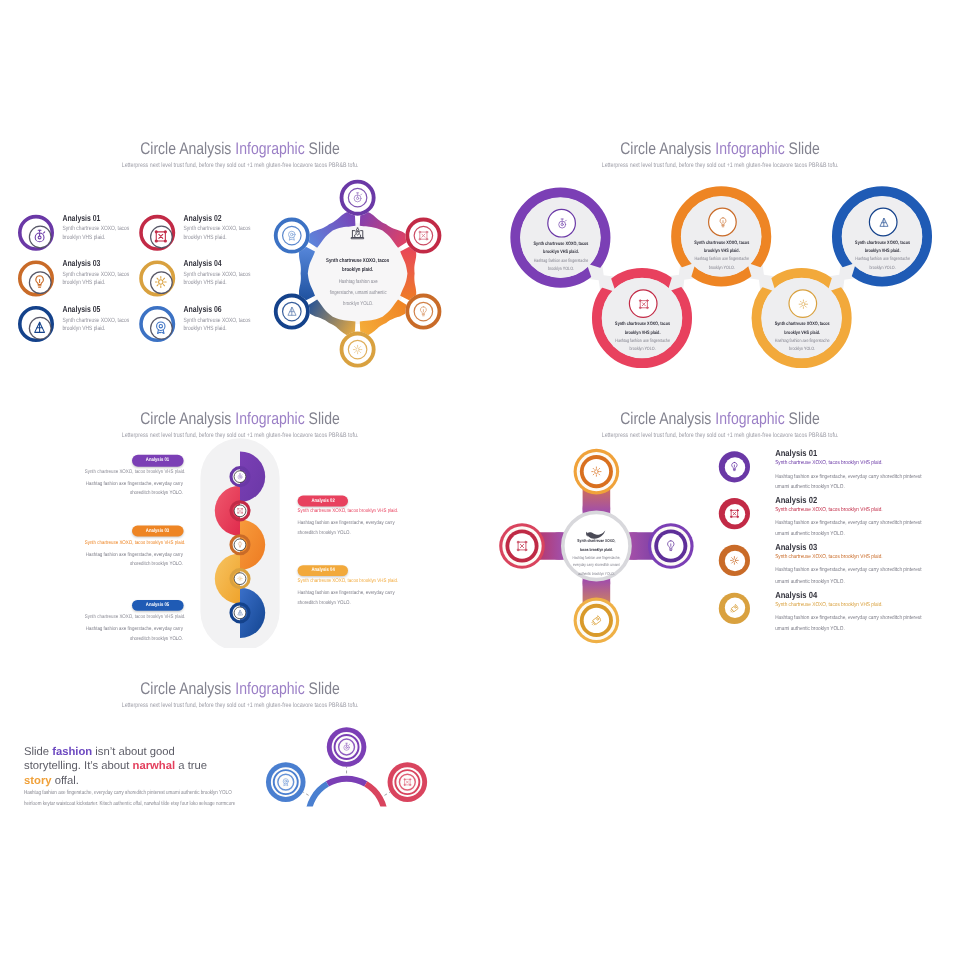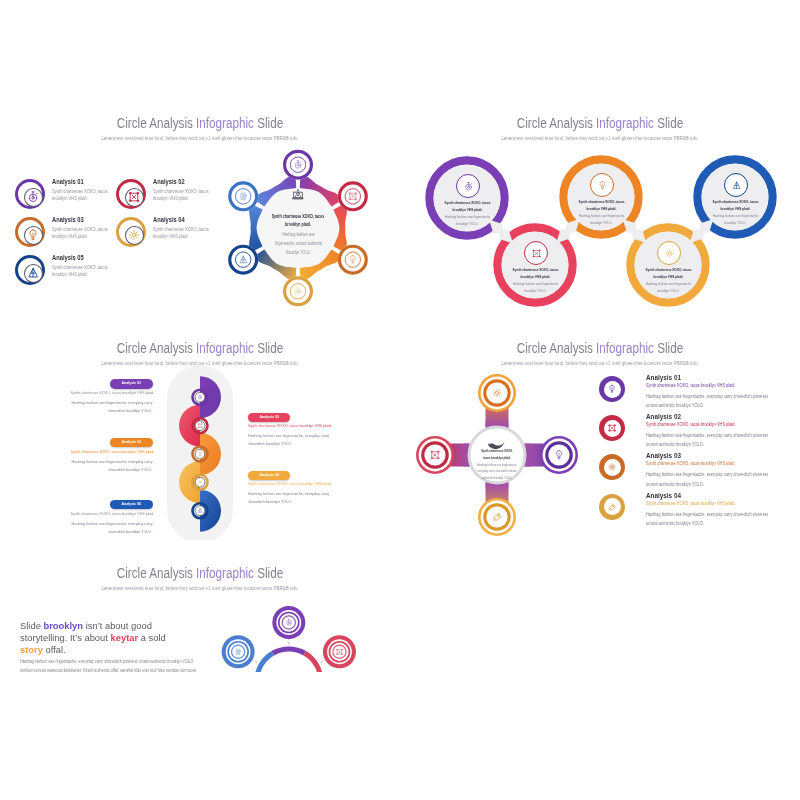--- a/index.html
+++ b/index.html
@@ -172,20 +172,31 @@
       </div>
       <div class="an-item" style="left:0px;top:76px">
         <div class="an-ring" style="border:3px solid #14428b">
             <i style="color:#14428b">
               <svg width="14" height="14" viewBox="0 0 24 24">
                 <use href="#ic-cone"></use>
               </svg>
             </i>
           </div>
         <div class="an-h">Analysis 05</div>
+        <div class="an-p">Synth chartreuse XOXO, tacos brooklyn VHS plaid.</div>
+      </div>
+      <div class="an-item" style="left:101px;top:76px">
+        <div class="an-ring" style="border:3px solid #3c72c4">
+            <i style="color:#3c72c4">
+              <svg width="14" height="14" viewBox="0 0 24 24">
+                <use href="#ic-medal"></use>
+              </svg>
+            </i>
+          </div>
+        <div class="an-h">Analysis 06</div>
         <div class="an-p">Synth chartreuse XOXO, tacos brooklyn VHS plaid.</div>
       </div>
     </div>
     <div class="ab" style="left:218px;top:58px">
 <svg width="160" height="160" viewBox="0 0 160 160">
 <circle cx="80" cy="80" r="42" fill="#f7f6f7"></circle>
 <defs>
             <linearGradient id="hg0" gradientUnits="userSpaceOnUse" x1="82.5" y1="25.1" x2="126.3" y2="50.4">
               <stop offset="0" stop-color="#7b3fb5"></stop>
               <stop offset="1" stop-color="#e8425e"></stop>
@@ -570,21 +581,21 @@
         </span>
       </div>
       <div class="ab" style="left:246px;top:176.60000000000002px;font-size:7.4px;font-weight:700;color:#35353f;line-height:1;white-space:nowrap;transform:scaleX(.86);transform-origin:0 0">Analysis 04</div>
       <div class="ab" style="left:246px;top:186.60000000000002px;font-size:4.7px;color:#d9a13f;line-height:1;white-space:nowrap;transform:scaleX(.84);transform-origin:0 0">Synth chartreuse XOXO, tacos brooklyn VHS plaid.</div>
       <div class="ab" style="left:246px;top:194.60000000000002px;width:148px;font-size:4.7px;color:#7d7d88;line-height:1.95;transform:scaleX(.84);transform-origin:0 0">Hashtag fashion axe fingerstache, everyday carry shoreditch pinterest umami authentic brooklyn YOLO.</div>
   </div>
 
   <div class="slide" style="left:0px;top:540px">
     <div class="s-title"><span>Circle Analysis </span><span class="hl">Infographic</span><span> Slide</span></div>
     <div class="s-sub">Letterpress next level trust fund, before they sold out +1 meh gluten-free locavore tacos PBR&amp;B tofu.</div>
-    <div class="ab quote" style="left:20px;top:80px;width:162px"><span>Slide </span><span class="q-pur">brooklyn</span><span> isn’t about good storytelling. It’s about </span><span class="q-red">keytar</span><span> a sold </span><span class="q-org">story</span><span> offal.</span></div>
+    <div class="ab quote" style="left:20px;top:80px;width:162px"><span>Slide </span><span class="q-pur">fashion</span><span> isn’t about good storytelling. It’s about </span><span class="q-red">narwhal</span><span> a true </span><span class="q-org">story</span><span> offal.</span></div>
     <div class="ab" style="left:20px;top:118px;width:228px;font-size:4.8px;color:#86868f;line-height:1.78;transform:scaleX(.79);transform-origin:0 0">Hashtag fashion axe fingerstache, everyday carry shoreditch pinterest umami authentic brooklyn YOLO heirloom keytar waistcoat kickstarter. Kitsch authentic offal, narwhal tilde etsy four loko selvage normcore messenger bag put a bird on it heirloom gastropub.</div>
     <div class="ab" style="left:0;top:0">
         <svg width="400" height="225" viewBox="0 0 400 225">
           <line x1="288.8" y1="104.5" x2="288.8" y2="99.3" stroke="#58585f" stroke-width=".55" stroke-dasharray="2.4 2" opacity=".85"></line>
           <line x1="320.4" y1="122.8" x2="324.9" y2="120.2" stroke="#58585f" stroke-width=".55" stroke-dasharray="2.4 2" opacity=".85"></line>
           <line x1="320.4" y1="159.2" x2="324.9" y2="161.8" stroke="#58585f" stroke-width=".55" stroke-dasharray="2.4 2" opacity=".85"></line>
           <line x1="288.8" y1="177.5" x2="288.8" y2="182.7" stroke="#58585f" stroke-width=".55" stroke-dasharray="2.4 2" opacity=".85"></line>
           <line x1="257.2" y1="159.2" x2="252.7" y2="161.8" stroke="#58585f" stroke-width=".55" stroke-dasharray="2.4 2" opacity=".85"></line>
           <line x1="257.2" y1="122.8" x2="252.7" y2="120.1" stroke="#58585f" stroke-width=".55" stroke-dasharray="2.4 2" opacity=".85"></line>
           <path d="M272.80,113.29 A32.00,32.00 0 0 1 304.80,113.29" fill="none" stroke="#7b3fb5" stroke-width="5.0"></path>

